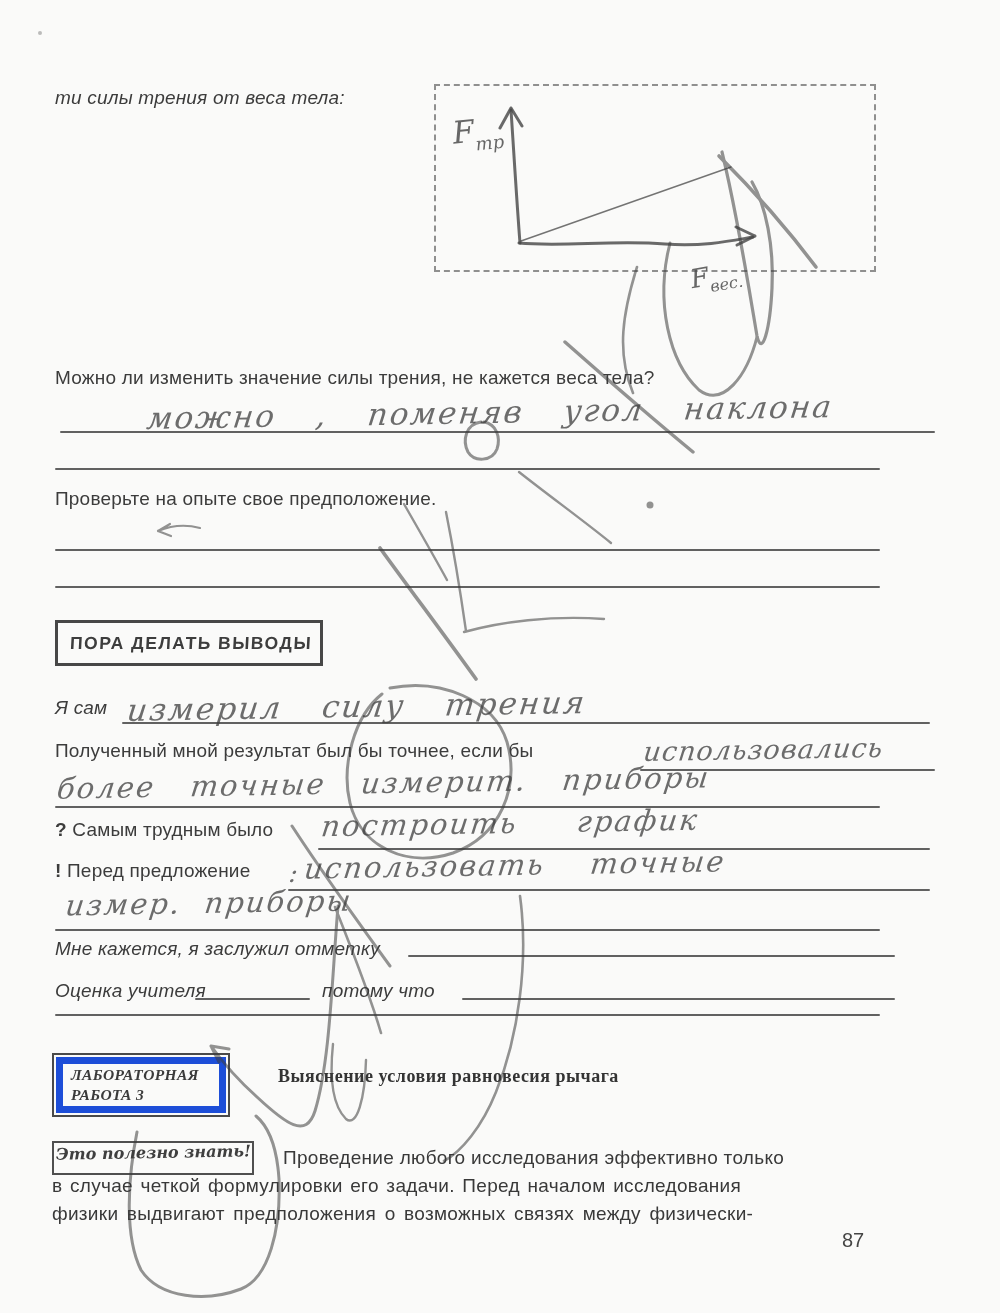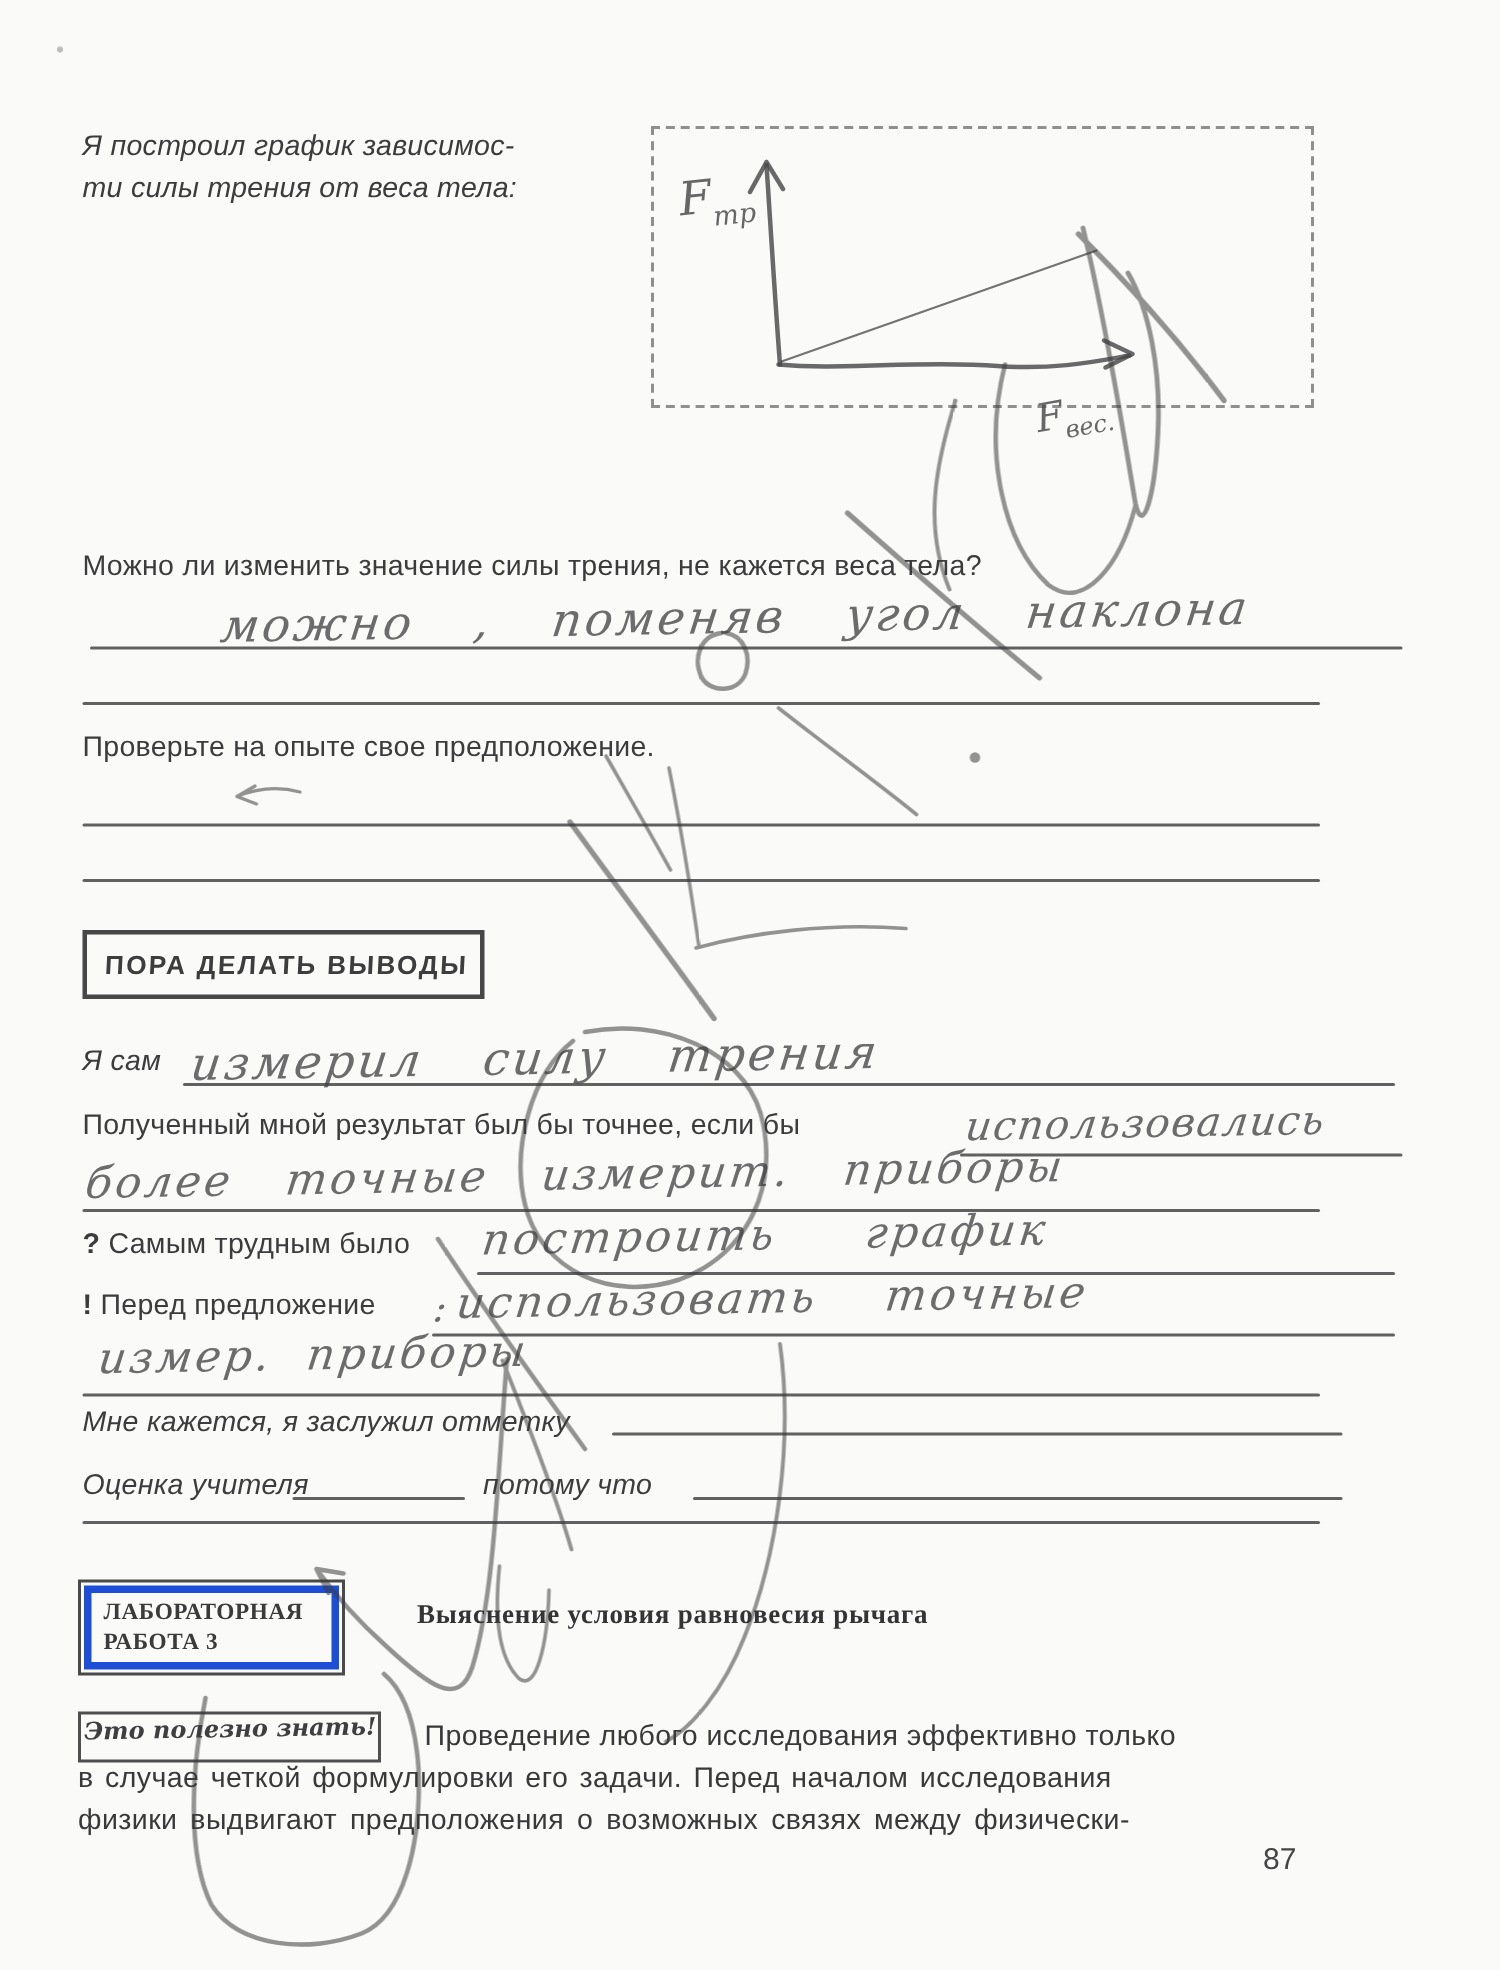--- a/index.html
+++ b/index.html
@@ -12,41 +12,40 @@
   .hw{position:absolute;font-family:"DejaVu Serif", serif;font-style:italic;color:#4e4e4e;
       opacity:.82;white-space:nowrap;display:inline-block;transform:skewX(-8deg) rotate(-1deg);}
   .dashedbox{position:absolute;left:434px;top:84px;width:442px;height:188px;
       border:2px dashed #8f8f8f;box-sizing:border-box;background:transparent;}
   .conclusions-box{position:absolute;left:55px;top:620px;width:268px;height:46px;
       border:3px solid #474747;box-sizing:border-box;display:flex;align-items:center;}
   .conclusions-box span{font-weight:bold;font-size:17.5px;letter-spacing:1.5px;
       padding-left:12px;color:#3d3d3d;transform:skewX(-3deg);}
   .lab-box{position:absolute;left:52px;top:1053px;width:178px;height:64px;
       border:2px solid #4a4a4a;box-sizing:border-box;padding:2px;}
-  .lab-box-inner{width:100%;height:100%;border:5px solid #1d4ed8;box-sizing:border-box;
-      display:flex;flex-direction:column;justify-content:center;}
+  .lab-box-inner{width:100%;height:100%;border:7px solid #1d4ed8;box-sizing:border-box;
+      display:flex;flex-direction:column;justify-content:center;font-style:italic;}
   .lab-box-inner div{font-family:"Liberation Serif", serif;font-weight:bold;font-size:15.5px;
       line-height:20px;padding-left:8px;letter-spacing:.4px;color:#3b3b3b;}
   .lab-title{position:absolute;left:278px;top:1066px;font-family:"Liberation Serif", serif;
       font-weight:bold;font-size:18px;letter-spacing:.5px;color:#343434;}
   .note-box{position:absolute;left:52px;top:1141px;width:202px;height:34px;
       border:2px solid #4f4f4f;box-sizing:border-box;display:flex;align-items:flex-start;justify-content:center;}
   .note-box span{font-family:"DejaVu Serif", serif;font-style:italic;font-weight:bold;
       font-size:16px;color:#3f3f3f;transform:rotate(-1deg);}
   .note-line{position:absolute;font-size:19px;color:#393939;letter-spacing:.3px;text-align:right;}
   .pagenum{position:absolute;left:842px;top:1229px;font-size:20px;color:#454545;}
   .scribbles{position:absolute;left:0;top:0;z-index:50;pointer-events:none;}
   .hwsvg{font-family:"DejaVu Serif", serif;font-style:italic;fill:#4e4e4e;opacity:.85;}
   .qmark{font-weight:bold;}
 </style>
 </head>
 <body>
 
 <div class="abs printed printed-it" style="left:55px;top:84px;line-height:28px;">
-  <div>Я построил график зависимос-</div>
   <div>ти силы трения от веса тела:</div>
 </div>
 
 <div class="dashedbox"></div>
 
 <div class="abs printed" style="left:55px;top:367px;">Можно ли изменить значение силы трения, не кажется веса тела?</div>
 <span class="hw" style="left:148px;top:394px;font-size:31px;word-spacing:28px;letter-spacing:2px;">можно ,  поменяв  угол  наклона</span>
 <div class="rule" style="left:60px;top:431px;width:875px;"></div>
 <div class="rule" style="left:55px;top:468px;width:825px;"></div>
 

